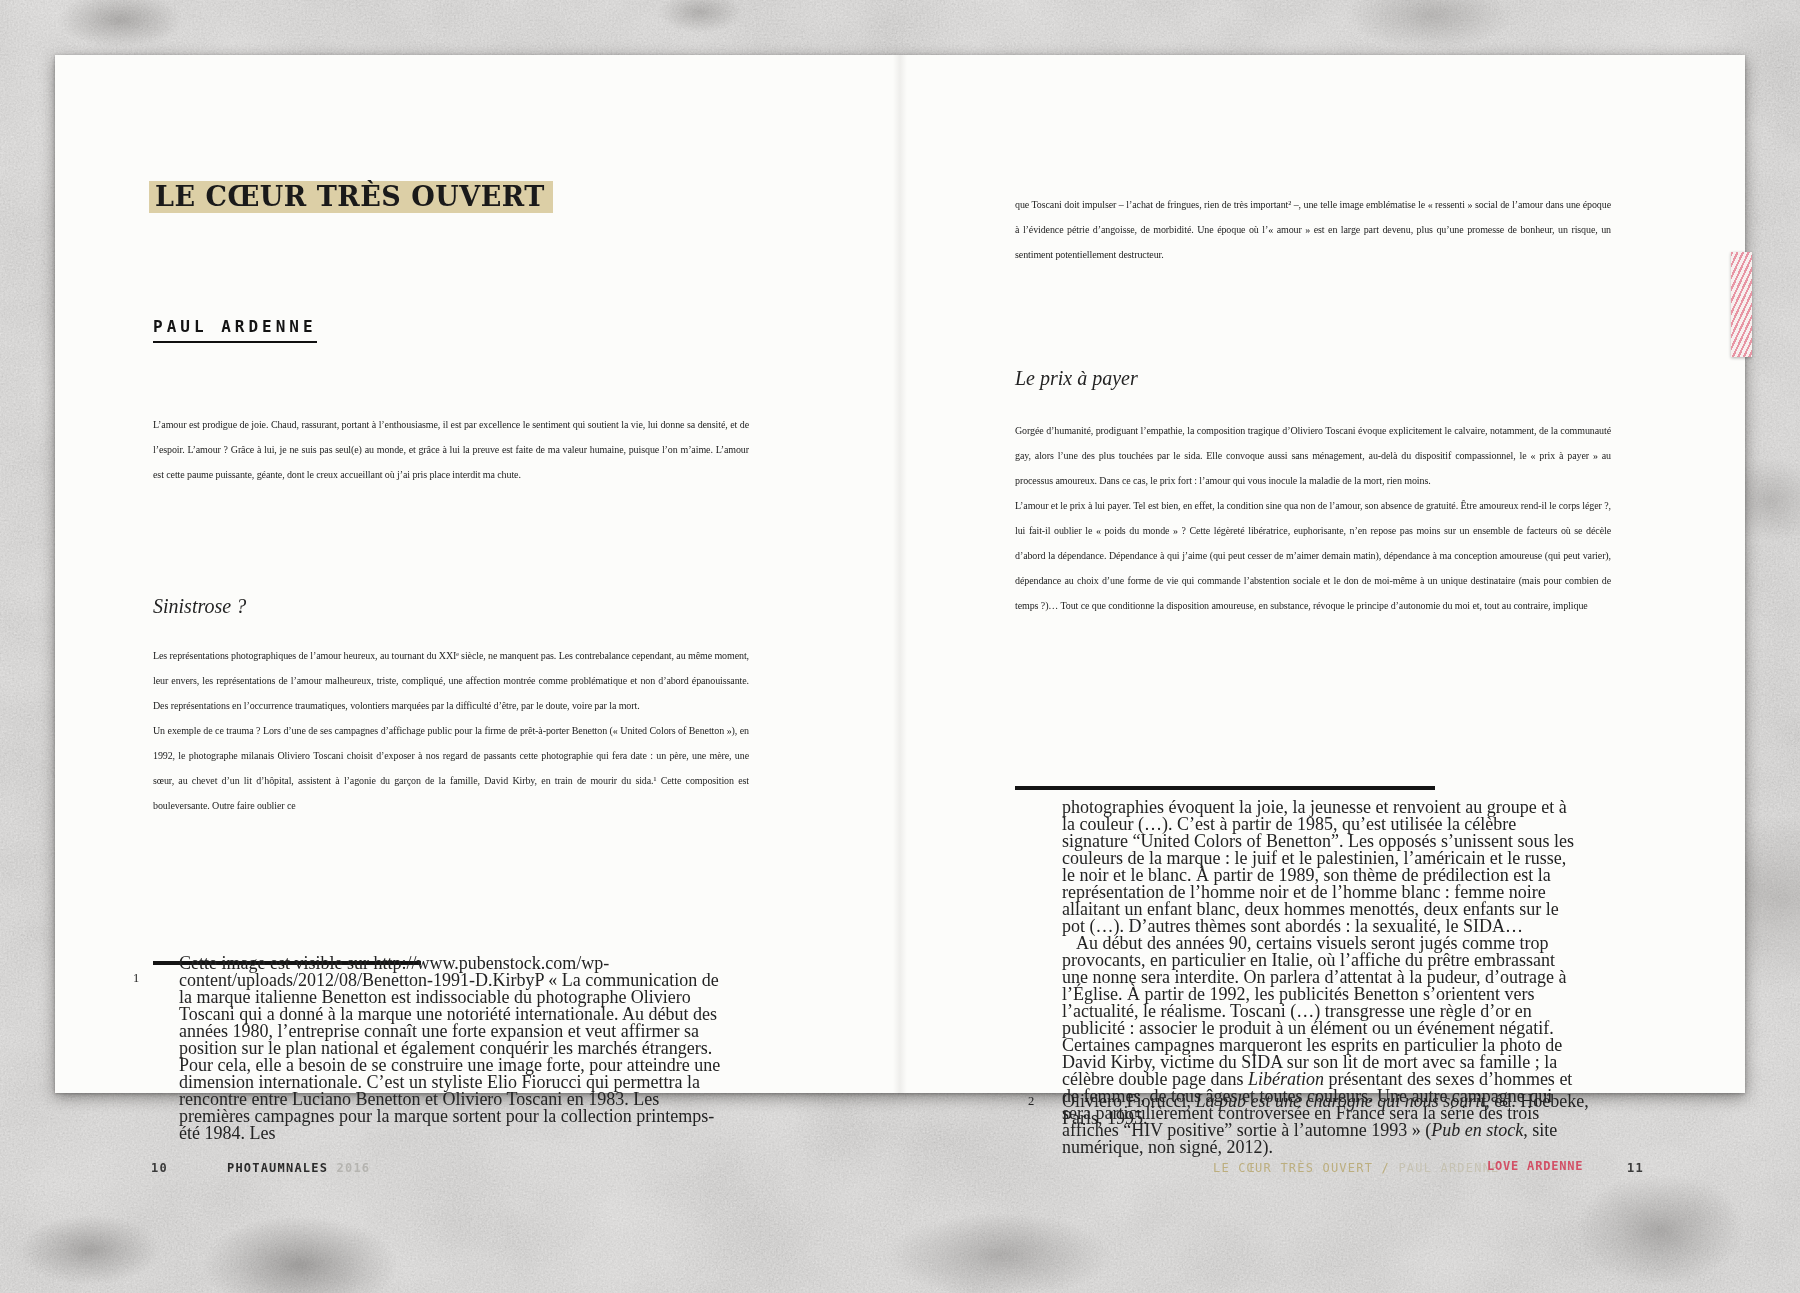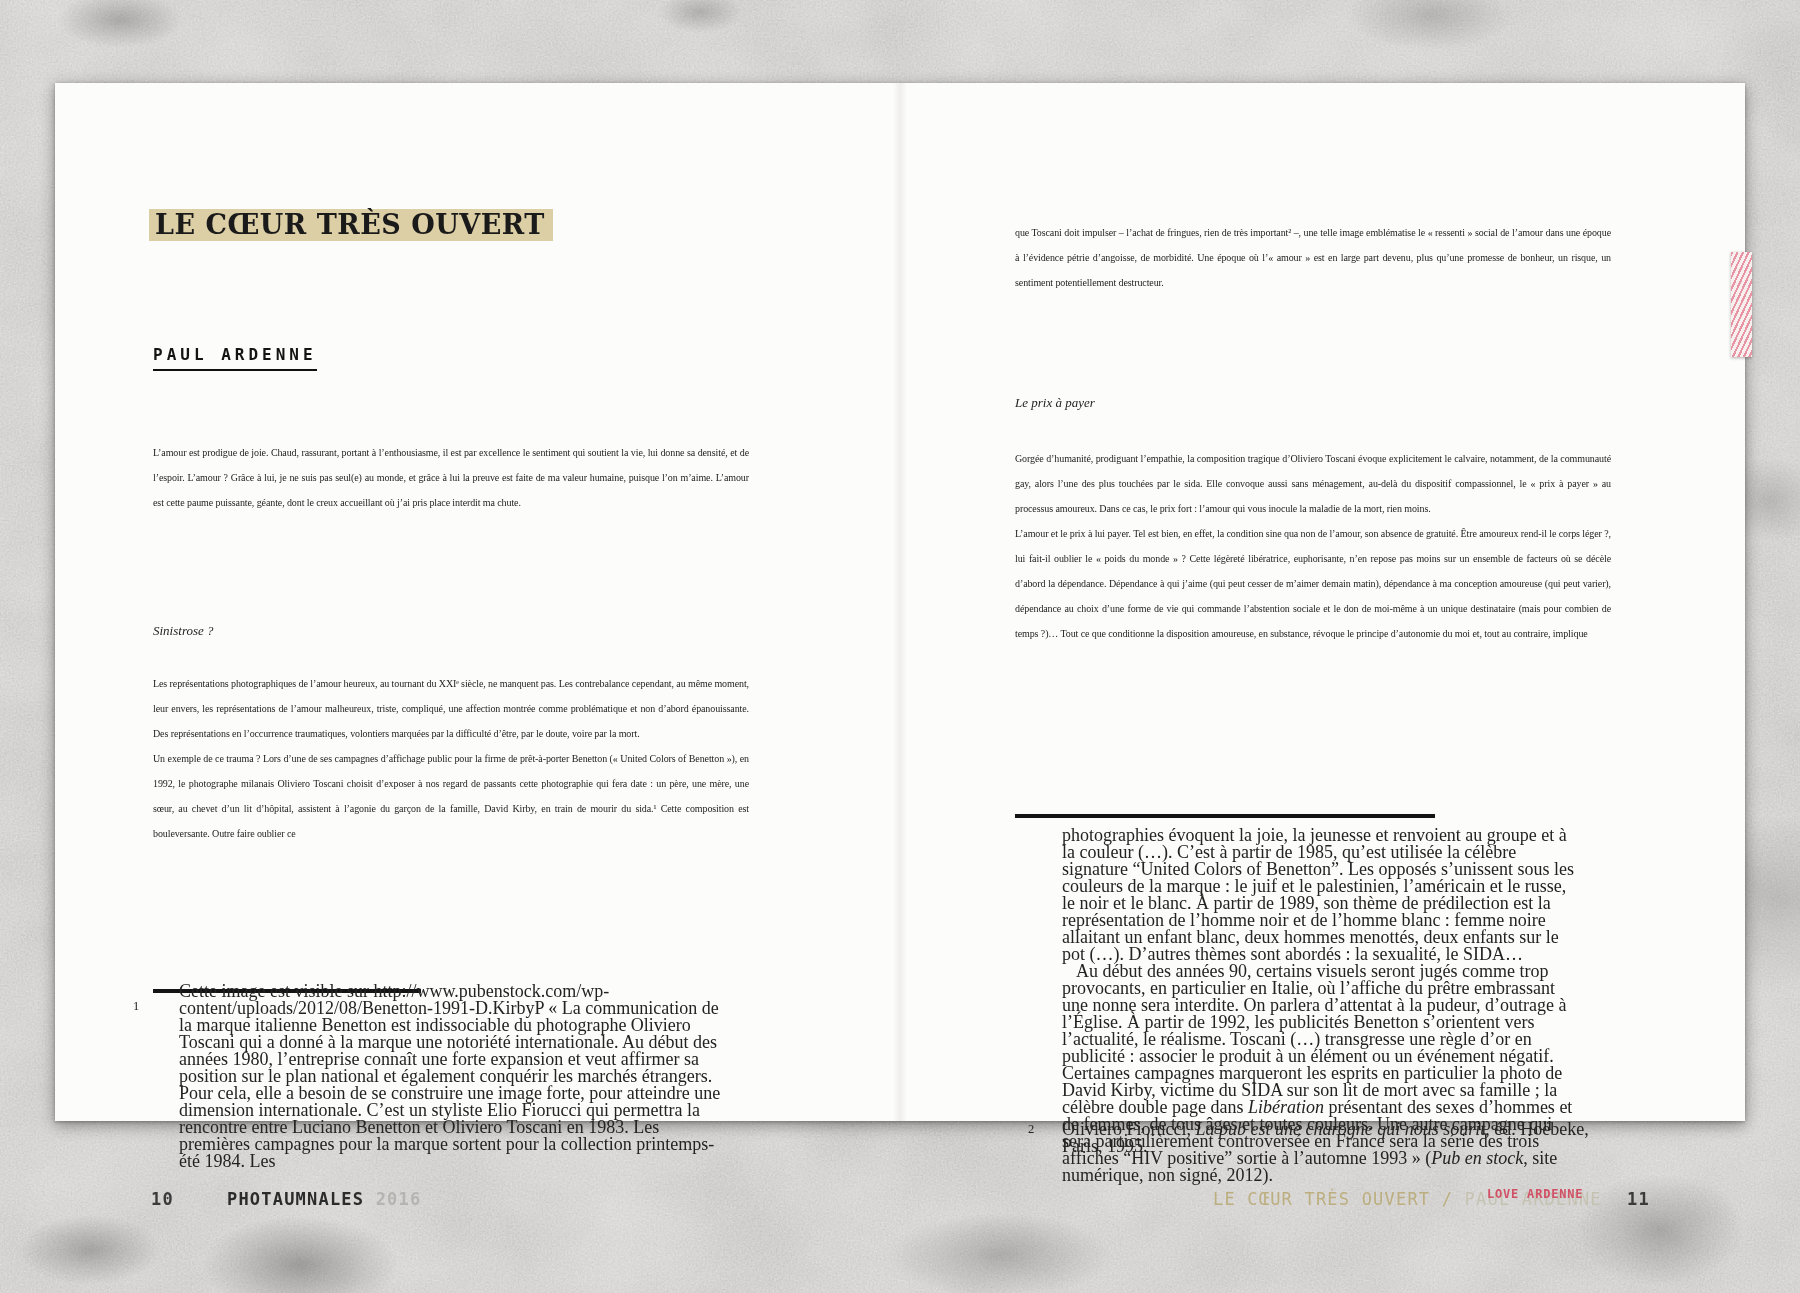--- a/index.html
+++ b/index.html
@@ -20,43 +20,42 @@
       radial-gradient(140px 70px at 300px 1265px, rgba(50,47,45,.35), transparent 70%),
       radial-gradient(100px 50px at 90px 1250px, rgba(50,47,45,.30), transparent 70%),
       radial-gradient(160px 60px at 1000px 1255px, rgba(50,47,45,.25), transparent 70%),
       radial-gradient(120px 80px at 1660px 1230px, rgba(50,47,45,.28), transparent 70%),
       radial-gradient(200px 120px at 1780px 900px, rgba(70,66,62,.18), transparent 70%);}
   .spread{
     position:absolute;left:55px;top:55px;width:1690px;height:1038px;
     background:var(--page_bg,#fcfcfa);
     box-shadow:0 4px 14px rgba(30,28,26,.45), 0 1px 3px rgba(30,28,26,.30);
     z-index:2;
-    margin-top:28px;
   }
   .page-seam{position:absolute;left:838px;top:0;width:14px;height:100%;
     background:linear-gradient(90deg,transparent,rgba(120,115,110,.10) 50%,transparent);}
   
   .title{position:absolute;left:94px;top:126px;margin:0;font-family:"DejaVu Serif",serif;
     font-weight:700;font-size:27px;letter-spacing:.5px;color:var(--ink,#1e1e1e);}
   .title-line{display:table;background:var(--title_highlight,#dccfa6);
     line-height:29px;padding:1px 8px 2px 6px;margin:0 0 7px 0;white-space:nowrap;}
   .author{position:absolute;left:98px;top:262px;
     font-family:"DejaVu Sans Mono",monospace;font-size:16px;font-weight:700;
     letter-spacing:4px;color:#141414;border-bottom:2.5px solid #101010;padding-bottom:5px;}
   .body-text{position:absolute;font-size:10px;line-height:25px;color:#232323;
     text-align:justify;letter-spacing:-.1px;}
   .body-text p{margin:0;}
-  .sub-heading{position:absolute;font-style:italic;font-size:13px;color:#232323;text-align:center;}
+  .sub-heading{position:absolute;font-style:italic;font-size:20px;color:#232323;text-align:center;}
   .fn-rule{position:absolute;height:4px;background:#141414;}
   .fn-num{position:absolute;font-size:12.5px;line-height:17px;color:#232323;}
   .fn-text{position:absolute;font-size:18px;line-height:17px;color:#232323;text-align:left;}
   .fn-text p{margin:0;}
   .fn-text .indent{text-indent:14px;}
   .mono-footer{position:absolute;font-family:"DejaVu Sans Mono",monospace;
-    font-size:17px;letter-spacing:1.2px;color:#3a3a3a;white-space:nowrap;}
+    font-size:12px;letter-spacing:1.2px;color:#3a3a3a;white-space:nowrap;}
   .journal-name{color:#2b2b2b;font-weight:700;}
   .journal-year{color:var(--footer_year_gray,#b5b4b0);font-weight:700;}
   .footer-article{color:var(--footer_tan,#bcae7e);}
   .footer-author{color:var(--footer_tan_light,#c6c2b2);}
   .footer-series{color:var(--accent_pink,#d25066);font-weight:700;font-size:12px;letter-spacing:.8px;}
   .footer-pagenum{font-weight:700;}
   
   .intro{left:98px;top:357px;width:596px;}
   .h-sinistrose{left:98px;top:540px;}
   .main-left{left:98px;top:588px;width:596px;}

